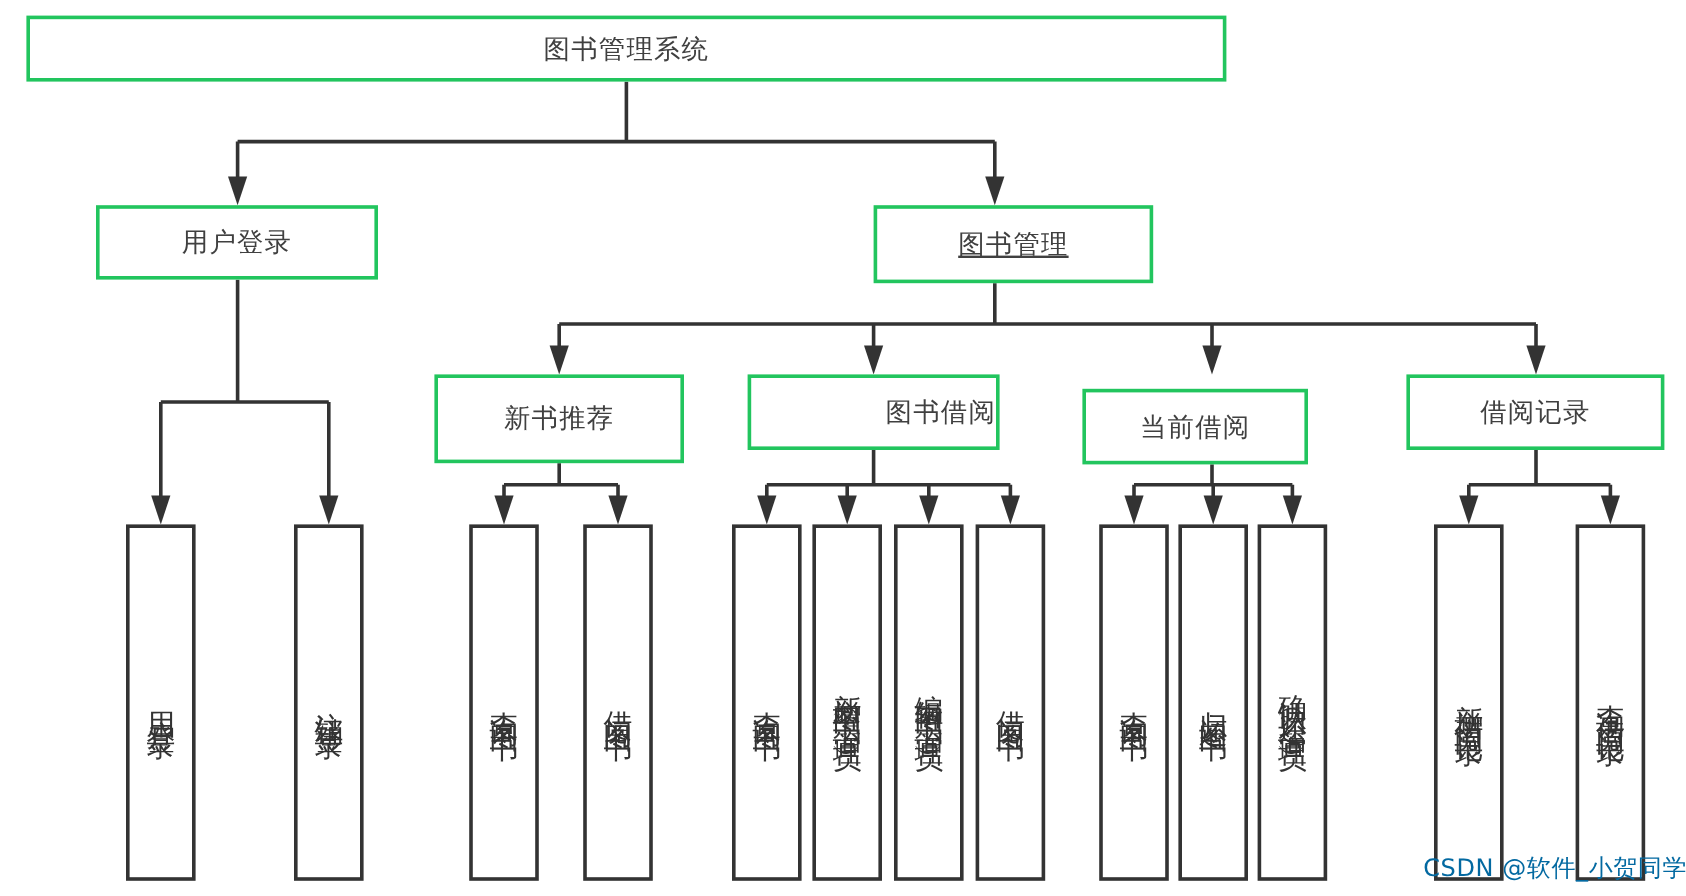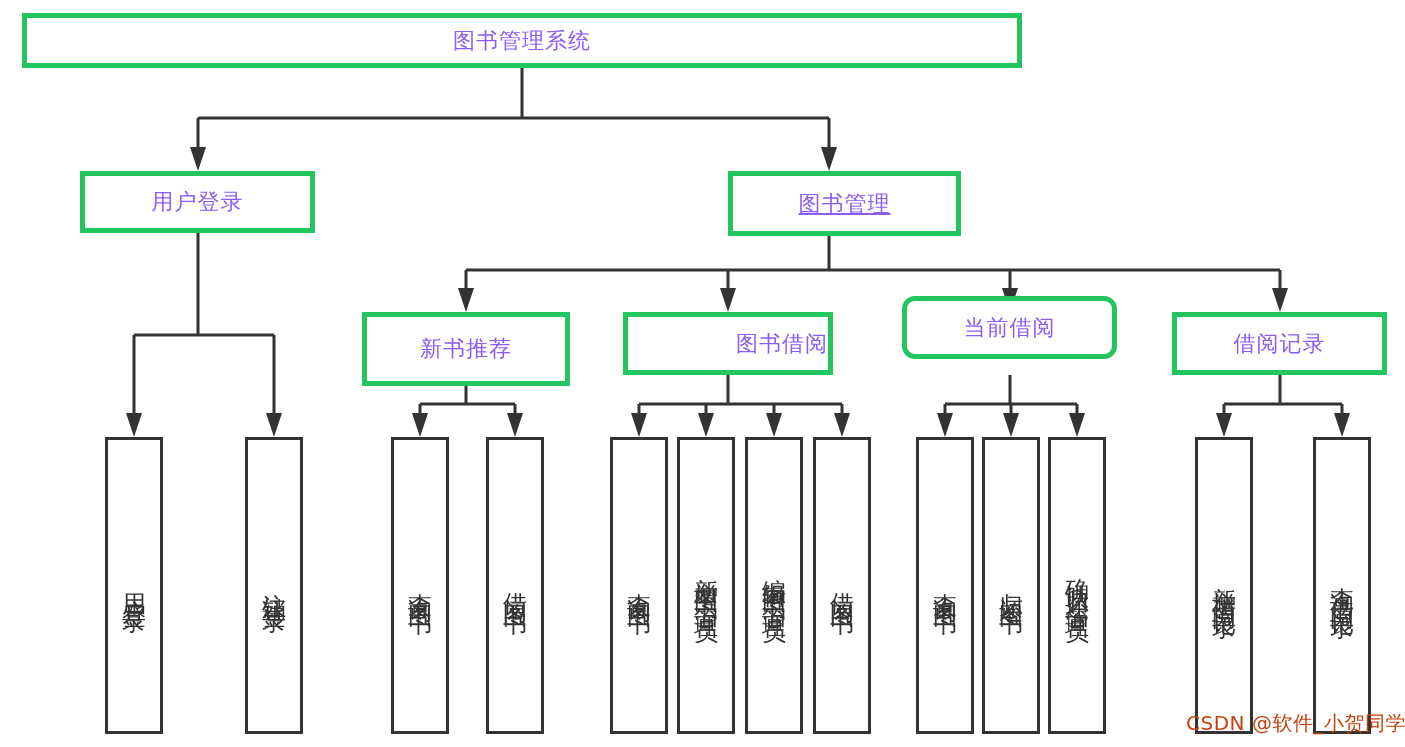--- a/index.html
+++ b/index.html
@@ -7,26 +7,26 @@
     position: relative;
     width: 1405px;
     height: 747px;
     background: #ffffff;
     font-family: "DejaVu Sans", "Liberation Sans", sans-serif;
     overflow: hidden;
   }
   .hbox {
     position: absolute;
     box-sizing: border-box;
-    border: 5px solid #22c55e;
+    border: 3px solid #22c55e;
     background: #ffffff;
     display: flex;
     align-items: center;
     justify-content: center;
-    color: #8b5cf6;
+    color: #404040;
     font-size: 22px;
     letter-spacing: 1px;
     z-index: 2;
   }
   .vbox {
     position: absolute;
     box-sizing: border-box;
     top: 437px;
     width: 58px;
     height: 297px;
@@ -52,21 +52,21 @@
     width: 1405px;
     height: 747px;
     z-index: 1;
     pointer-events: none;
   }
   #watermark {
     position: absolute;
     left: 1186px;
     top: 710px;
     font-size: 20px;
-    color: #c2410c;
+    color: #0369a1;
     letter-spacing: 0.5px;
     white-space: nowrap;
     z-index: 3;
   }
 </style>
 </head>
 <body>
 
 <div id="canvas">
 
@@ -111,21 +111,21 @@
   <div class="hbox" style="left:728px; top:171px; width:233px; height:65px;text-decoration:underline;">
     <span>图书管理</span>
   </div>
 
   <div class="hbox" style="left:362px; top:312px; width:208px; height:74px;">
     <span>新书推荐</span>
   </div>
   <div class="hbox" style="left:623px; top:312px; width:210px; height:63px;justify-content:flex-end;">
     <span>图书借阅</span>
   </div>
-  <div class="hbox" style="left:902px; top:296px; width:215px; height:63px;border-radius:13px;">
+  <div class="hbox" style="left:902px; top:324px; width:188px; height:63px;">
     <span>当前借阅</span>
   </div>
   <div class="hbox" style="left:1172px; top:312px; width:215px; height:63px;font-family:Liberation Serif, serif;">
     <span>借阅记录</span>
   </div>
 
   <div class="vbox" style="left:105px;">
     <span class="vtext">用户登录</span>
   </div>
   <div class="vbox" style="left:245px;">

